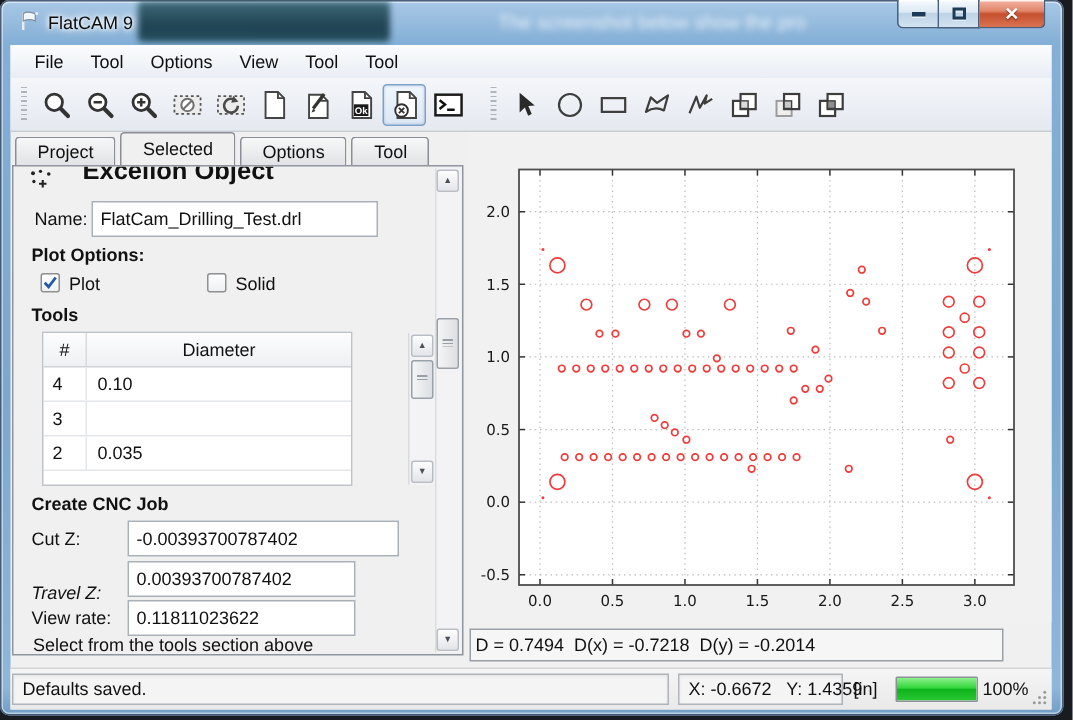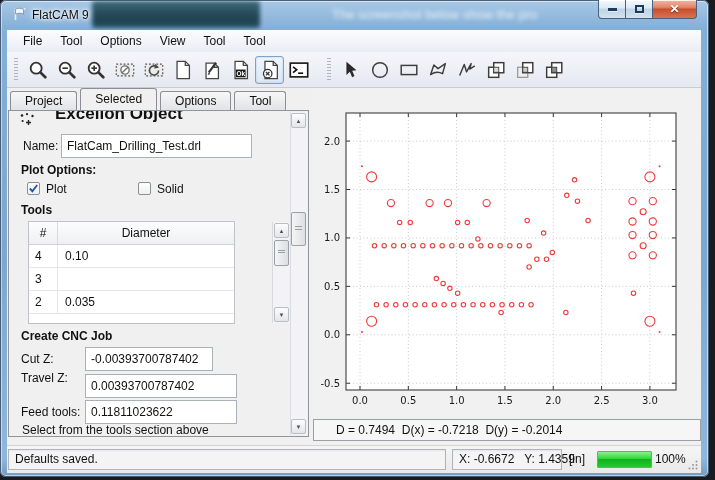--- a/index.html
+++ b/index.html
@@ -75,22 +75,22 @@
   .sb-arrow { position:absolute; left:1px; width:15px; height:15px; border:1px solid #b9bdc4; border-radius:2px;
     background:linear-gradient(#fdfdfd,#e3e5e9); color:#4c5157; font-size:6px; display:flex; align-items:center; justify-content:center; }
   .sb-thumb { position:absolute; left:1px; width:15px; border:1px solid #9aa0a8; border-radius:2px;
     background:linear-gradient(90deg,#f4f5f6,#dcdfe3); }
   .sb-grip { position:absolute; left:3px; right:3px; top:50%; height:5px; margin-top:-3px;
     background:repeating-linear-gradient(180deg,#9aa0a8 0 1px, transparent 1px 2.5px); }
   .panel-scroll { position:absolute; right:1px; top:1px; width:17px; bottom:1px; background:#f3f3f5; border-left:1px solid #dadde1; }
 
   
   .plot-pane { position:absolute; left:306px; top:58px; width:388px; height:327px; background:#f1f1f1; }
-  .readout { position:absolute; left:306px; top:389px; width:388px; height:22px; background:#f6f6f6;
-    border:1px solid #9aa0a6; line-height:20px; padding-left:22px; white-space:pre; color:#111; }
+  .readout { position:absolute; left:306px; top:389px; width:356px; height:22px; background:#f6f6f6;
+    border:1px solid #9aa0a6; line-height:20px; padding-left:3px; white-space:pre; color:#111; }
 
   
   .statusbar { position:absolute; left:0; right:0; top:415px; height:28px; border-top:1px solid #d4d4d4;
     background:linear-gradient(#f5f5f5,#e9e9e9); }
   .st-box { position:absolute; top:3px; height:21px; border:1px solid #b0b3b8; background:#f4f4f4;
     box-shadow:inset 0 1px 2px rgba(0,0,0,.06); line-height:19px; padding-left:6px; white-space:pre; color:#111; }
   .st-units { position:absolute; top:6px; color:#111; }
   .st-progress { position:absolute; left:590px; top:5px; width:55px; height:17px; border:1px solid #8d9299; border-radius:1px;
     background:#e8e8e8; overflow:hidden; }
   .st-progress-fill { height:100%; background:linear-gradient(180deg,#8cf08c 0%,#2fd63a 45%,#0fb31b 50%,#27c832 100%); }
@@ -320,24 +320,24 @@
         <div class="sb-arrow" style="top:1px;">▲</div>
         <div class="sb-thumb" style="top:18px; height:26px;">
             <div class="sb-grip"></div>
           </div>
         <div class="sb-arrow" style="bottom:1px; top:auto;">▼</div>
       </div>
 
       <span class="p-label p-bold" style="left:12px; top:218px;">Create CNC Job</span>
 
       <span class="p-label" style="left:12px; top:241px;">Cut Z:</span>
-      <input class="p-input" style="left: 76px; top: 236px; width: 128px;" value="-0.00393700787402">
-      <span class="p-label" style="left:12px; top:260px;">Travel Z:</span>
+      <input class="p-input" style="left: 76px; top: 236px; width: 181px;" value="-0.00393700787402">
+      <span class="p-label" style="left:12px; top:277px;font-style:italic;">Travel Z:</span>
       <input class="p-input" style="left: 76px; top: 263px; width: 152px;" value="0.00393700787402">
-      <span class="p-label" style="left:12px; top:294px;">Feed tools:</span>
+      <span class="p-label" style="left:12px; top:294px;">View rate:</span>
       <input class="p-input" style="left: 76px; top: 289px; width: 152px;" value="0.11811023622">
 
       <span class="p-label" style="left:13px; top:312px;">Select from the tools section above</span>
 
       <div class="panel-scroll">
         <div class="sb-arrow" style="top:1px; left:0;">▲</div>
         <div class="sb-thumb" style="top:100px; height:34px; left:0;">
             <div class="sb-grip"></div>
           </div>
         <div class="sb-arrow" style="bottom:1px; top:auto; left:0;">▼</div>

